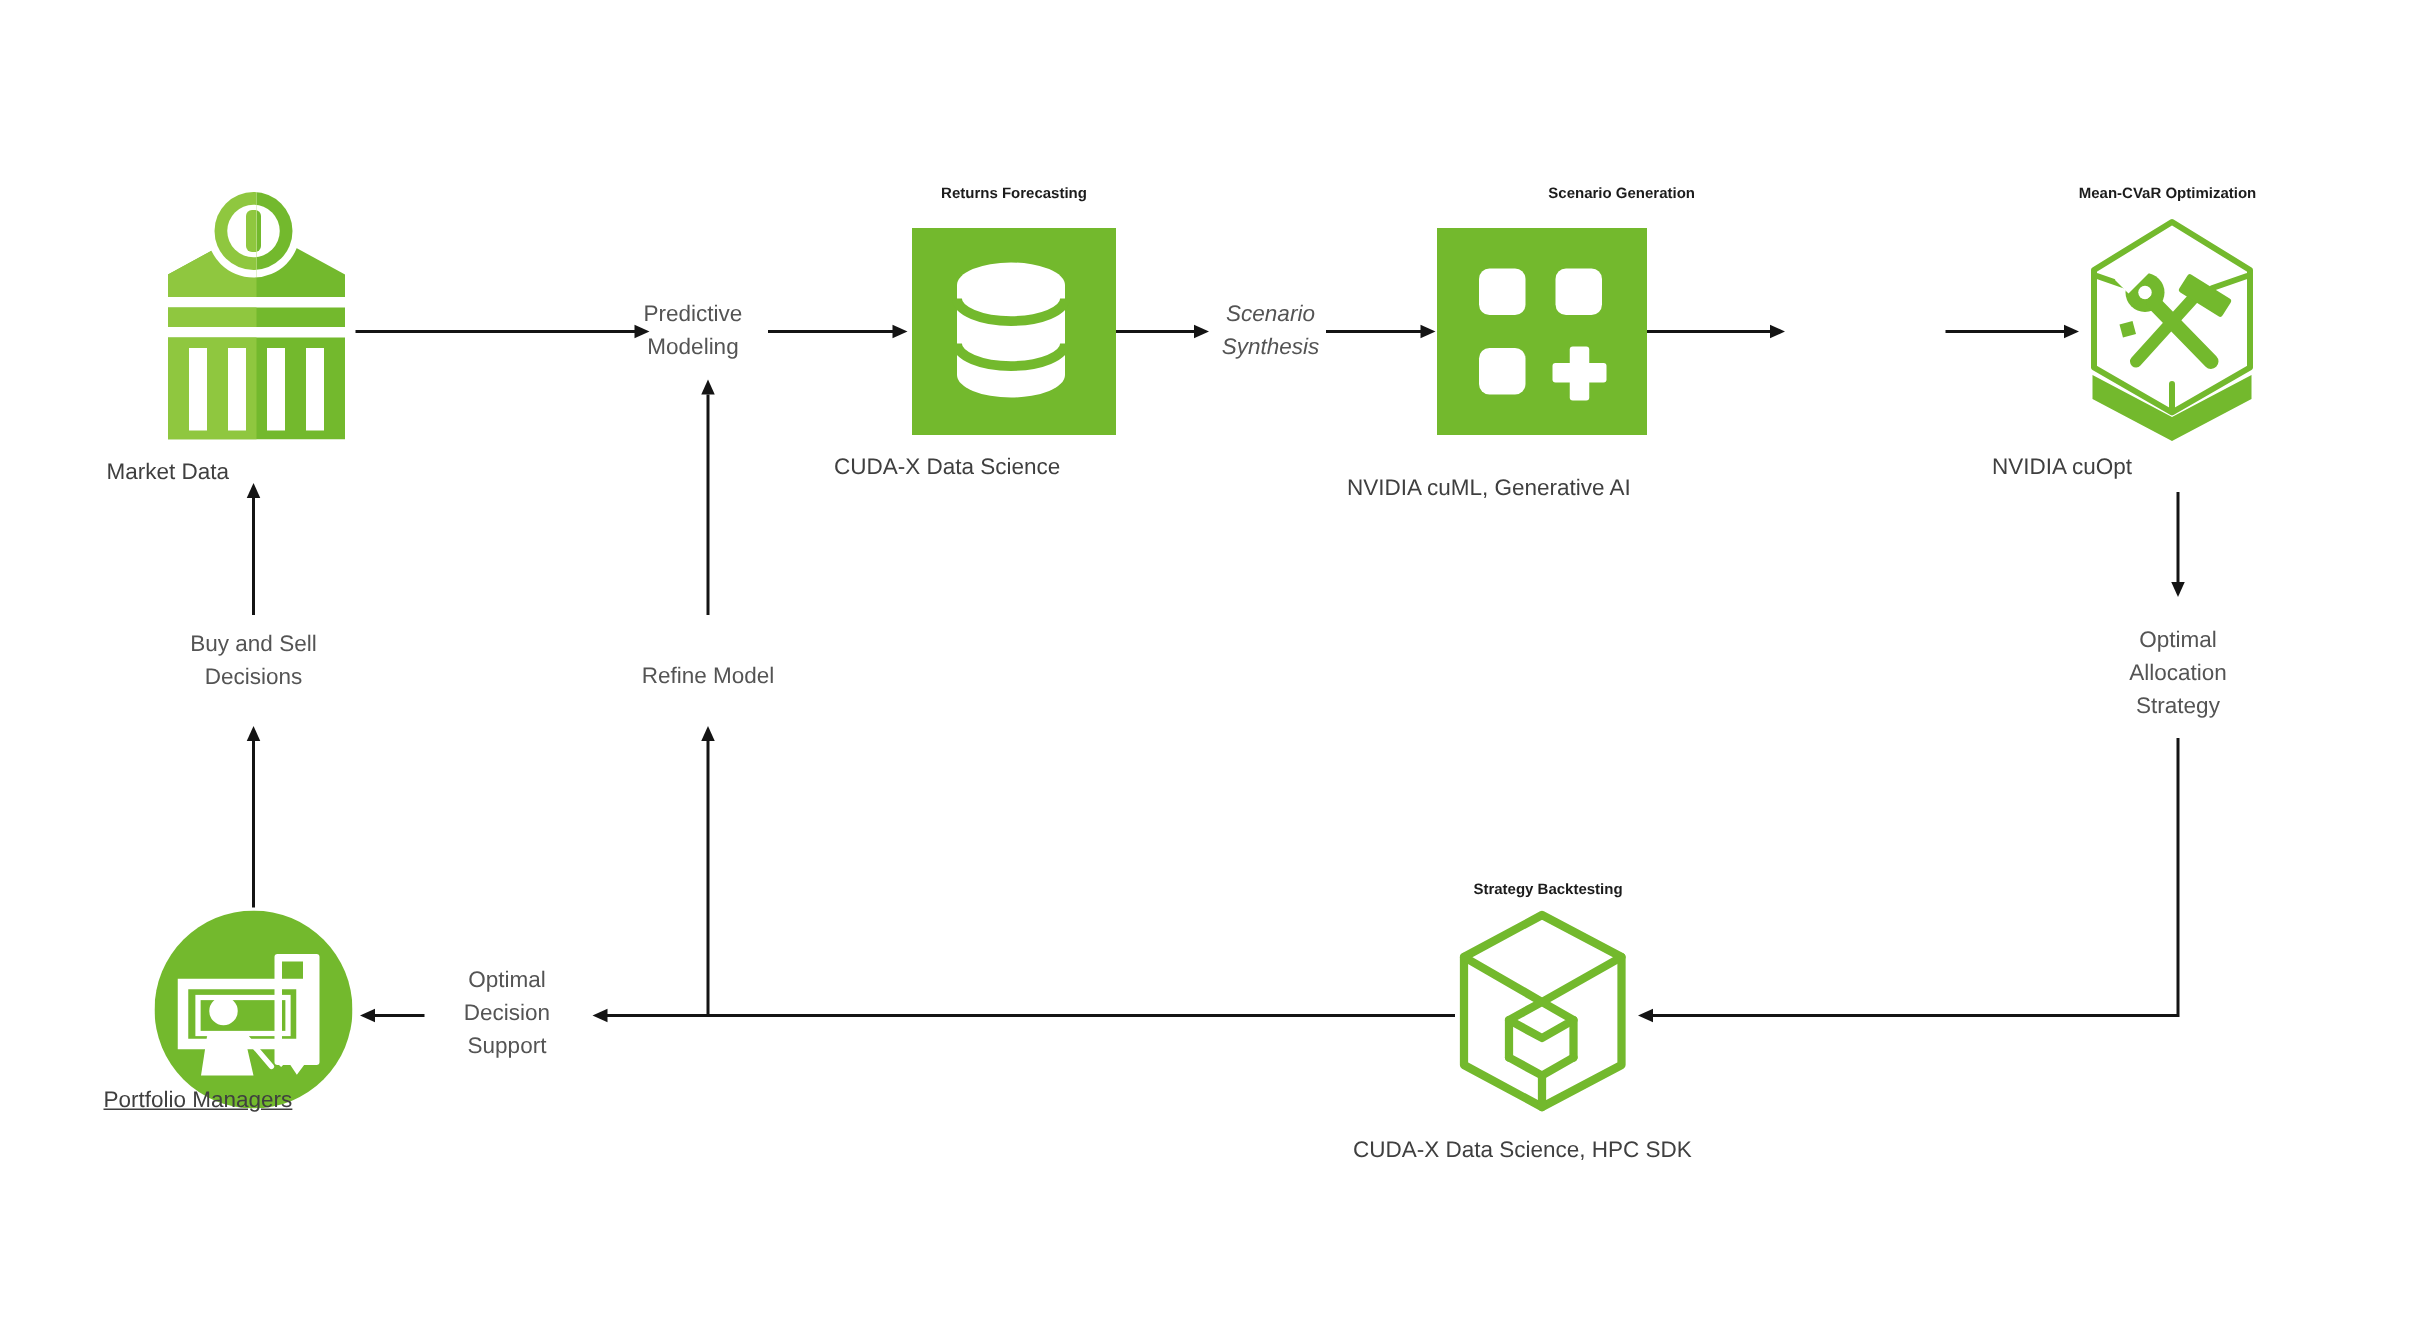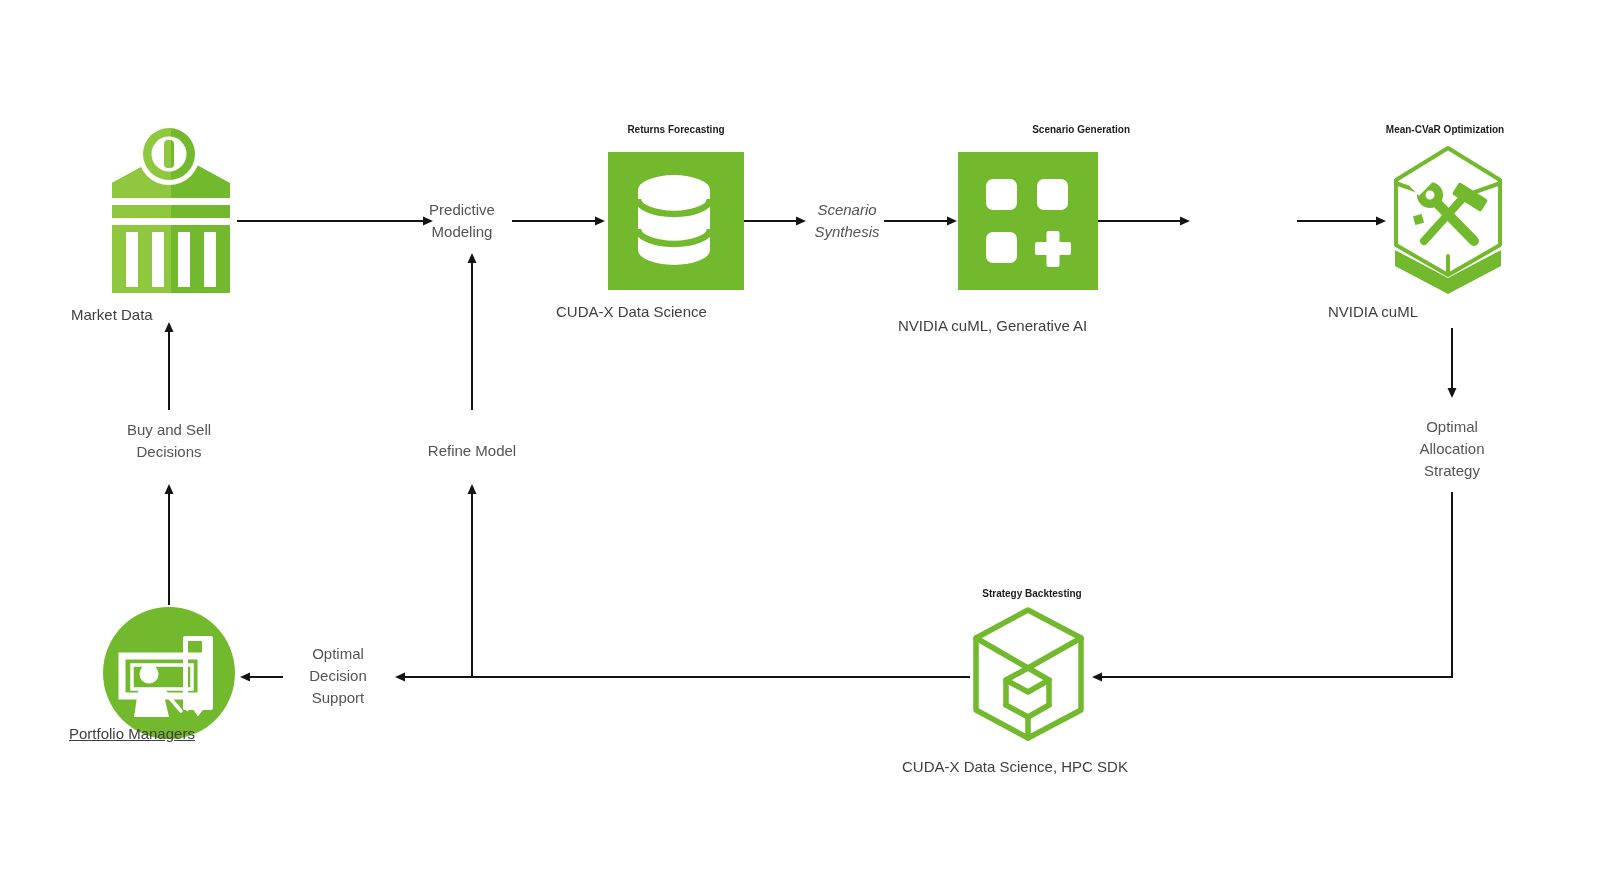--- a/index.html
+++ b/index.html
@@ -169,21 +169,21 @@
       <circle class="fill-g" cx="42" cy="50" r="13"></circle>
       <rect class="fill-w" x="27" y="29" width="13" height="20" transform="rotate(45 33.5 39)"></rect>
       <circle class="fill-w" cx="42" cy="50" r="4.5"></circle>
       <line class="stroke-g" style="stroke-width:10;stroke-linecap:round;" x1="48" y1="57" x2="86" y2="96"></line>
       <rect class="fill-g" x="26" y="70" width="9" height="9" transform="rotate(-15 30.5 74.5)"></rect>
 
       <line class="stroke-g" style="stroke-width:8;stroke-linecap:round;" x1="36" y1="96" x2="74" y2="54"></line>
       <rect class="fill-g" x="65" y="45" width="34" height="14" rx="2" transform="rotate(32 82 52)"></rect>
     </svg>
   </div>
-  <div class="node-label" style="left:1328px;top:302px;width:240px;">NVIDIA cuML</div>
+  <div class="node-label" style="left:1328px;top:302px;width:240px;">NVIDIA cuOpt</div>
 
   <div class="node-title" style="left:912px;top:585px;width:240px;">Strategy Backtesting</div>
   <div class="abs" style="left:966px;top:605px;width:124px;height:138px;">
     <svg width="124" height="138" viewBox="0 0 124 138">
       <g class="stroke-g" style="stroke-width:5.5;stroke-linejoin:round;stroke-linecap:round;">
         <polygon points="62,5 115,33 115,105 62,133 10,105 10,33"></polygon>
         <path d="M10,33 L62,63 L115,33"></path>
         <path d="M62,63 L83,75 L62,87 L40,75 Z"></path>
         <path d="M40,75 V100 M83,75 V100"></path>
         <path d="M40,100 L62,112 L83,100"></path>

